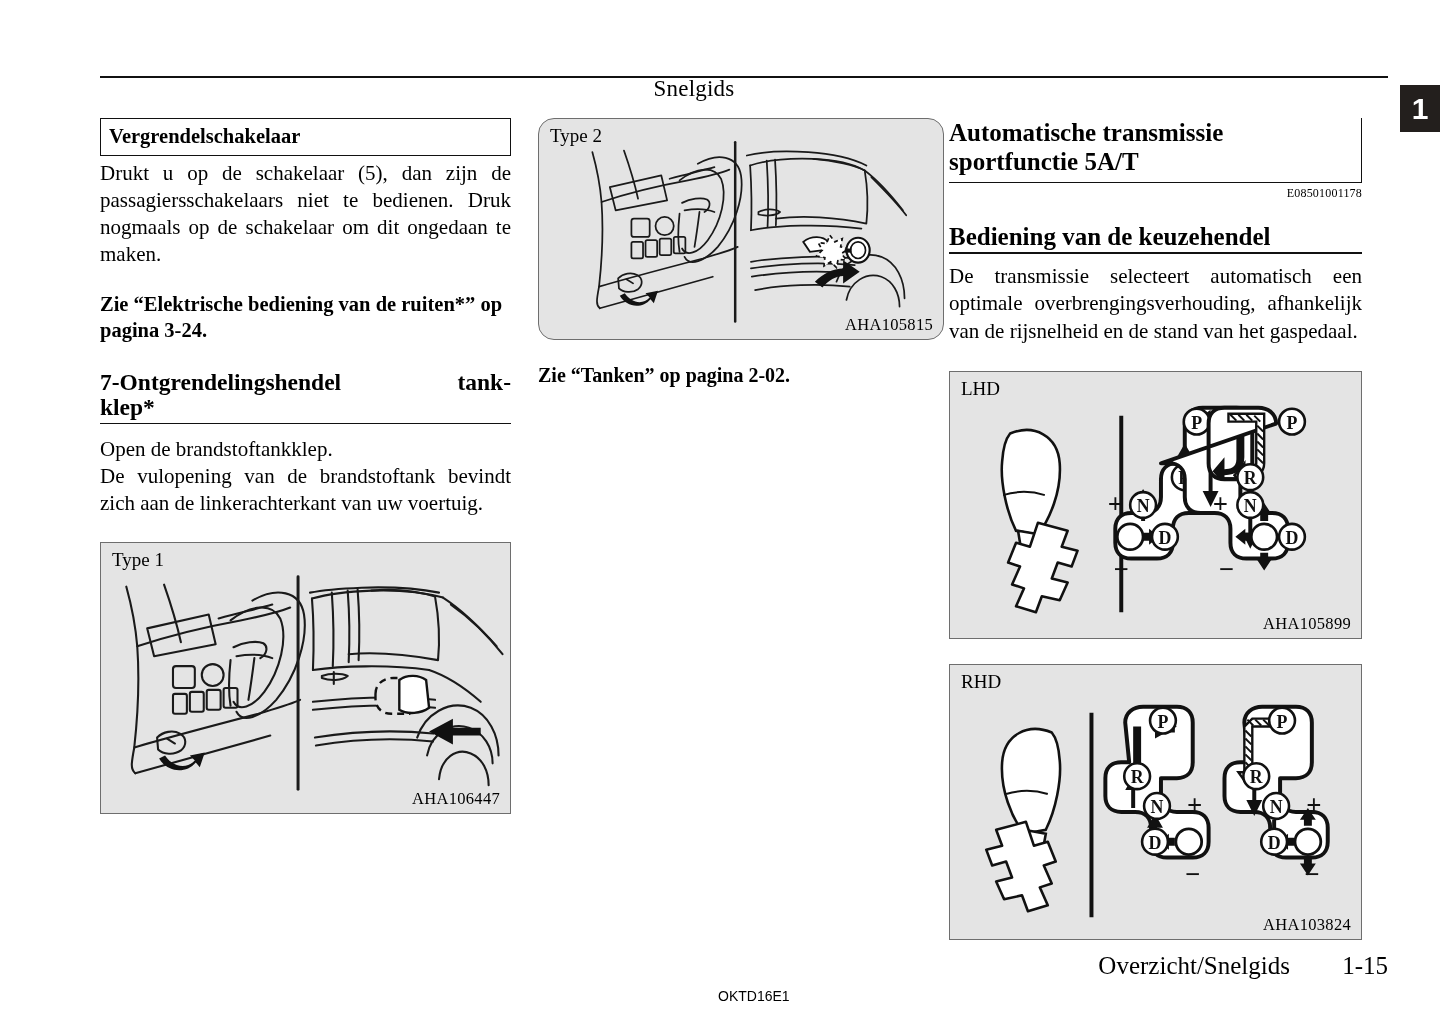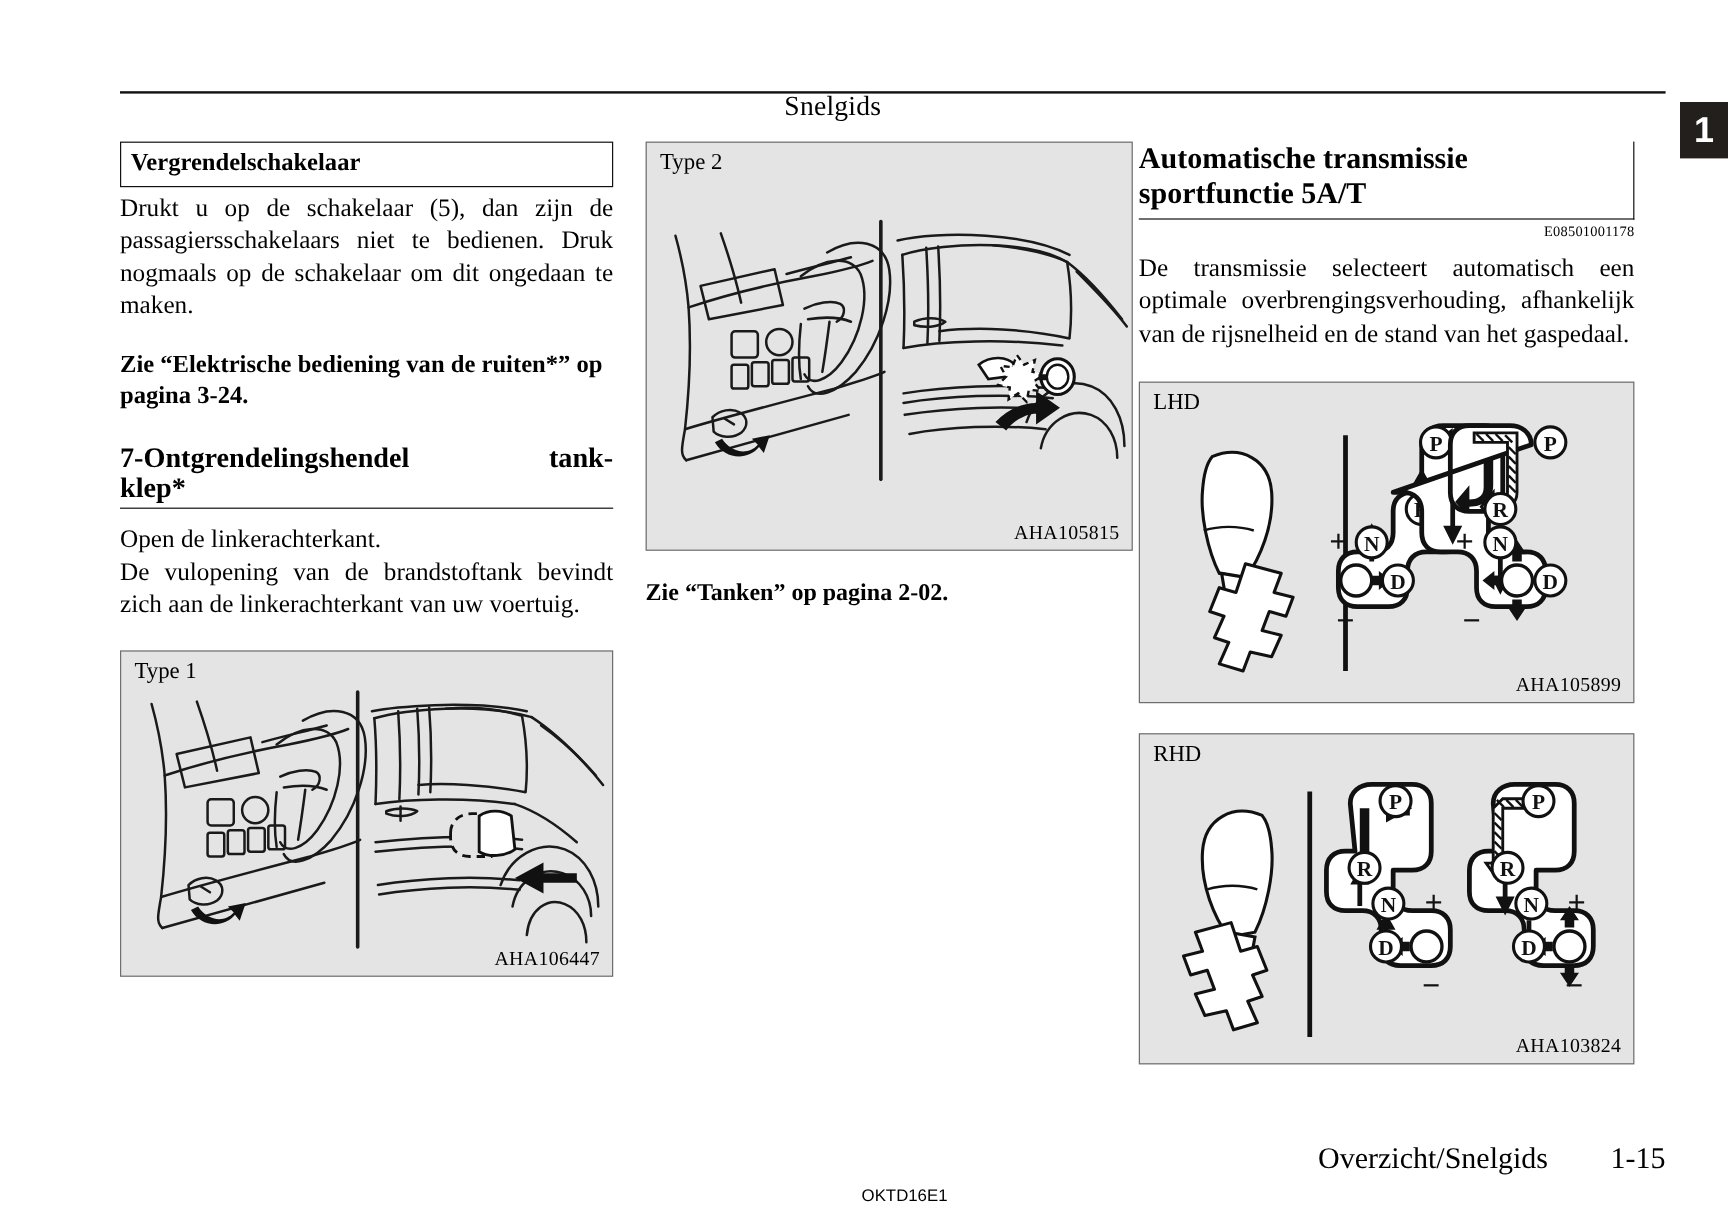--- a/index.html
+++ b/index.html
@@ -105,21 +105,21 @@
   <div class="body-text">Drukt u op de schakelaar (5), dan zijn de passagiersschakelaars niet te bedienen. Druk nogmaals op de schakelaar om dit ongedaan te maken.</div>
 
   <div class="bold-ref">Zie “Elektrische bediening van de ruiten*” op pagina 3-24.</div>
 
   <div class="sec-head">
     <span>7-Ontgrendelingshendel</span>
     <span>tank-</span>
     <span class="l2">klep*</span>
   </div>
 
-  <div class="body-text nojust" style="margin-top:12px">Open de linkerachterkant.</div>
+  <div class="body-text nojust" style="margin-top:12px">Open de brandstoftankklep.</div>
   <div class="body-text" style="margin-top:0">De vulopening van de brandstoftank bevindt zich aan de linkerachterkant van uw voertuig.</div>
 
   <div class="figure" style="margin-top:24px;width:411px;height:272px;">
     <svg class="fig-svg" viewBox="0 0 411 272">
       <g fill="none" stroke="#1a1a1a" stroke-width="2.1" stroke-linecap="round" stroke-linejoin="round">
 
         <line x1="198" y1="34" x2="198" y2="248" stroke-width="3"></line>
 
         <path d="M25 44 C30 62 34 80 36 104 C38 132 37 170 33 206 C30 222 29 228 34 232"></path>
         <path d="M63 42 C70 62 76 82 80 100"></path>
@@ -189,21 +189,21 @@
       </g>
     </svg>
     <div class="fig-label">Type 1</div>
     <div class="fig-code">AHA106447</div>
   </div>
 
 </div>
 
 <div class="col" id="col-mid">
 
-  <div class="figure" style="width:406px;height:341px;">
+  <div class="figure" style="width:406px;height:222px;border-radius:16px;">
     <svg class="fig-svg" viewBox="0 0 406 265">
       <g fill="none" stroke="#1a1a1a" stroke-width="2.1" stroke-linecap="round" stroke-linejoin="round">
 
         <line x1="196" y1="28" x2="196" y2="244" stroke-width="3"></line>
 
         <path d="M24 40 C29 58 33 76 35 100 C37 128 36 166 32 202 C29 218 28 224 33 228"></path>
         <path d="M62 38 C69 58 75 78 79 96"></path>
         <path d="M35 100 C59 92 95 82 139 74 C159 70 177 66 189 61"></path>
         <path d="M45 82 L107 68 L114 98 L52 110 Z"></path>
         <path d="M32 202 C65 192 111 180 157 168 C177 162 191 158 199 154"></path>
@@ -275,20 +275,21 @@
 
 <div class="col" id="col-right">
 
   <div class="rc-title">
     <div>Automatische transmissie</div>
     <div>sportfunctie 5A/T</div>
   </div>
 
   <div class="code-ref">E08501001178</div>
 
+  <div class="uhead">Bediening van de keuzehendel</div>
 
   <div class="body-text" style="margin-top:9px">De transmissie selecteert automatisch een optimale overbrengingsverhouding, afhankelijk van de rijsnelheid en de stand van het gaspedaal.</div>
 
   <div class="figure" style="margin-top:26px;width:413px;height:268px;">
     <svg class="fig-svg" viewBox="0 0 413 268">
 
       <line x1="172" y1="44" x2="172" y2="242" stroke="#111" stroke-width="4"></line>
 
       <g>
         <path d="M60 62 C84 52 108 64 110 92 C112 120 100 148 88 164 L66 160 C56 140 50 110 52 90 C53 76 55 68 60 62 Z" fill="#ffffff" stroke="#111" stroke-width="2.6"></path>

